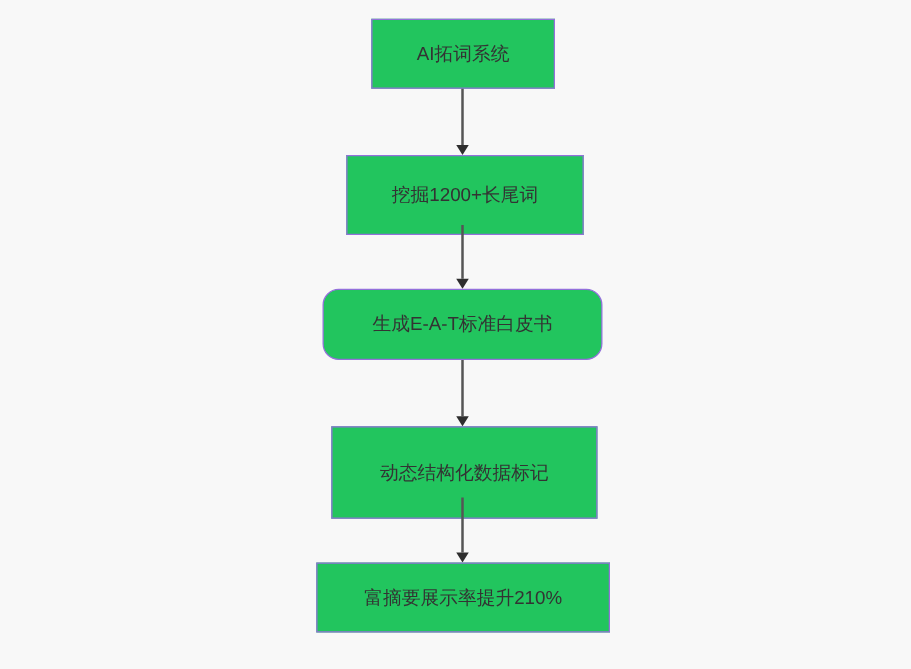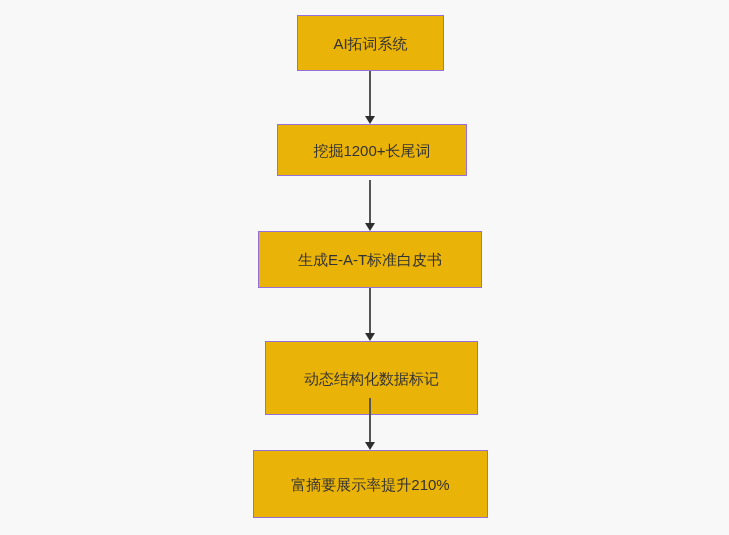--- a/index.html
+++ b/index.html
@@ -15,21 +15,21 @@
   }
   .canvas {
     position: relative;
     width: 729px;
     height: 535px;
     background: #f8f8f8;
   }
   .node {
     position: absolute;
     box-sizing: border-box;
-    background: #eab308;
+    background: #22c55e;
     border: 1px solid #9370DB;
     color: #333333;
     font-size: 15px;
     line-height: 1;
     display: flex;
     align-items: center;
     justify-content: center;
     text-align: center;
     white-space: nowrap;
   }
@@ -60,44 +60,44 @@
 
   <div class="node" style="left:297px; top:15px; width:147px; height:56px;">
     <span>AI拓词系统</span>
   </div>
 
   <div class="edge" style="left:365px; top:71px; height:53px;">
     <div class="edge-line"></div>
     <div class="edge-arrowhead"></div>
   </div>
 
-  <div class="node" style="left:277px; top:124px; width:190px; height:52px;">
+  <div class="node" style="left:277px; top:124px; width:190px; height:64px;">
     <span>挖掘1200+长尾词</span>
   </div>
 
   <div class="edge" style="left:365px; top:180px; height:51px;">
     <div class="edge-line"></div>
     <div class="edge-arrowhead"></div>
   </div>
 
-  <div class="node" style="left:258px; top:231px; width:224px; height:57px;">
+  <div class="node" style="left:258px; top:231px; width:224px; height:57px;border-radius:13px;">
     <span>生成E-A-T标准白皮书</span>
   </div>
 
   <div class="edge" style="left:365px; top:288px; height:53px;">
     <div class="edge-line"></div>
     <div class="edge-arrowhead"></div>
   </div>
 
   <div class="node" style="left:265px; top:341px; width:213px; height:74px;">
     <span>动态结构化数据标记</span>
   </div>
 
   <div class="edge" style="left:365px; top:398px; height:52px;">
     <div class="edge-line"></div>
     <div class="edge-arrowhead"></div>
   </div>
 
-  <div class="node" style="left:253px; top:450px; width:235px; height:68px;">
+  <div class="node" style="left:253px; top:450px; width:235px; height:56px;">
     <span>富摘要展示率提升210%</span>
   </div>
 
 </div>
 
 </body></html>

